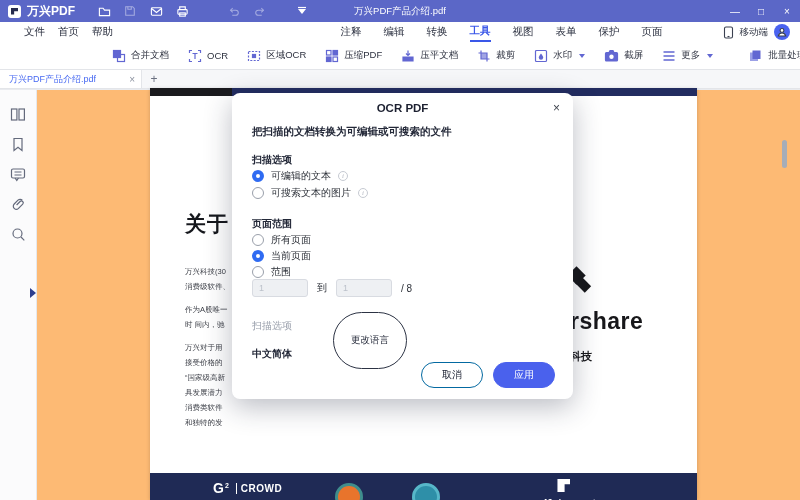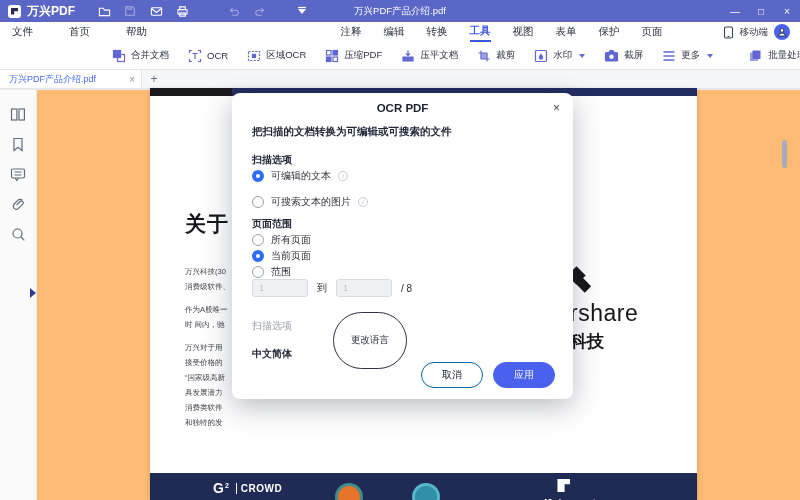--- a/index.html
+++ b/index.html
@@ -16,21 +16,21 @@
   .tb-ic { width:22px; height:16px; display:flex; align-items:center; justify-content:center; margin-right:4px; }
   .tb-ic svg { stroke:#fff; fill:none; stroke-width:1.2; }
   .dim { opacity:.45; }
   .tb-title { position:absolute; left:0; right:0; text-align:center; font-size:9.5px; color:#fff; pointer-events:none; }
   .win-controls { position:absolute; right:0; top:0; height:22px; display:flex; }
   .win-btn { width:26px; height:22px; display:flex; align-items:center; justify-content:center; font-size:10px; color:#fff; }
 
   
   .menubar { position:absolute; left:0; top:22px; width:800px; height:20px; background:#fff;
     display:flex; align-items:center; font-size:10.5px; color:#2b3040; }
-  .menu-left { display:flex; gap:36px; padding-left:12px; }
+  .menu-left { display:flex; gap:13px; padding-left:24px; }
   .menu-right { display:flex; gap:22px; margin-left:auto; }
   .menu-item { cursor:default; height:20px; display:flex; align-items:center; }
   .menu-item.active { color:#3a57e8; font-weight:bold; border-bottom:2px solid #3a57e8; }
   .menu-end { display:flex; align-items:center; gap:6px; margin:0 10px 0 60px; }
   .menu-end svg { stroke:#3a4050; fill:none; stroke-width:1.1; }
   .mobile-label { font-size:9.5px; color:#333846; }
   .avatar { width:16px; height:16px; border-radius:50%; background:#4a63f0; display:flex; align-items:center; justify-content:center; }
   .avatar svg { fill:#fff; }
 
   
@@ -68,22 +68,22 @@
   .page-band .band-navy { flex:1; background:#222c60; }
   .doc-heading { position:absolute; left:35px; top:122px; font-size:21px; font-weight:bold; color:#15171c; letter-spacing:1px; }
   .doc-lines { position:absolute; left:35px; top:176px; font-size:7.5px; color:#3a3d45; line-height:15px; width:300px; }
   .doc-lines div { white-space:nowrap; }
   .gap-before { margin-top:8px; }
   .ws-logo { position:absolute; left:420px; top:178px; width:130px; }
   .ws-mark { position:relative; width:30px; height:30px; }
   .ws-mark i { position:absolute; background:#17171a; }
   .ws-mark .m1 { width:13px; height:13px; left:0; top:3px; transform:rotate(45deg); }
   .ws-mark .m2 { width:14px; height:9px; left:6px; top:14px; transform:rotate(45deg); }
-  .ws-text { font-size:23px; font-weight:normal; color:#17171a; letter-spacing:.5px; margin-top:4px; }
-  .ws-sub { font-size:17px; font-weight:bold; color:#17171a; margin-top:3px; }
+  .ws-text { font-size:23px; font-weight:bold; color:#17171a; letter-spacing:.5px; margin-top:12px; }
+  .ws-sub { font-size:11px; font-weight:bold; color:#17171a; margin-top:14px; }
   .page-footer { position:absolute; left:0; bottom:0; width:547px; height:27px; background:#1f2a55; overflow:hidden; }
   .g2 { position:absolute; left:63px; top:7px; color:#fff; display:flex; align-items:center; font-weight:bold; }
   .g2 .g { font-size:14px; }
   .g2 .sup { font-size:7px; vertical-align:super; margin:-6px 3px 0 1px; }
   .g2 .bar { width:1px; height:11px; background:#fff; margin:0 4px; }
   .g2 .crowd { font-size:10px; letter-spacing:.5px; }
   .badge { position:absolute; top:10px; width:28px; height:28px; border-radius:50%; }
   .badge1 { left:185px; background:#e8742c; border:3px solid #3f8d8c; }
   .badge2 { left:262px; background:#2e8fa8; border:3px solid #57b7c9; }
   .pdfel { position:absolute; left:382px; top:6px; display:flex; align-items:center; gap:5px; color:#fff;flex-direction:column; }
@@ -378,21 +378,21 @@
   <div class="dlg-title">OCR PDF</div>
   <span class="dlg-close">×</span>
   <div class="dlg-desc">把扫描的文档转换为可编辑或可搜索的文件</div>
 
   <div class="sec-title" style="top:60px">扫描选项</div>
   <div class="radio-row" style="top:76px">
     <span class="radio sel"></span>
     <span>可编辑的文本</span>
     <span class="info-ic">i</span>
   </div>
-  <div class="radio-row" style="top:102px">
+  <div class="radio-row" style="top:93px">
     <span class="radio unsel"></span>
     <span>可搜索文本的图片</span>
     <span class="info-ic">i</span>
   </div>
 
   <div class="sec-title" style="top:124px">页面范围</div>
   <div class="radio-row" style="top:140px">
     <span class="radio unsel"></span>
     <span>所有页面</span>
   </div>

